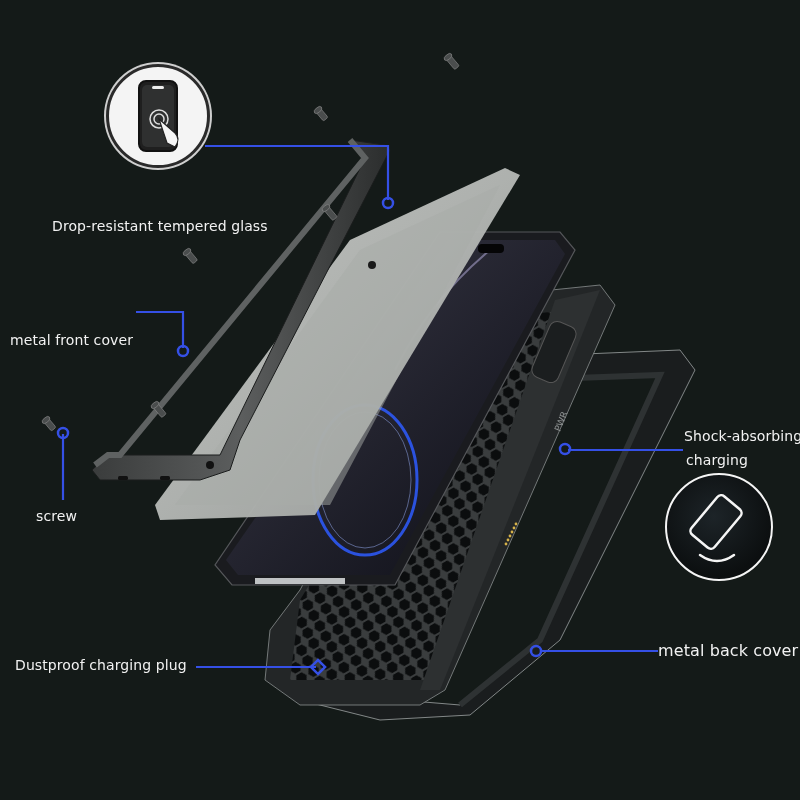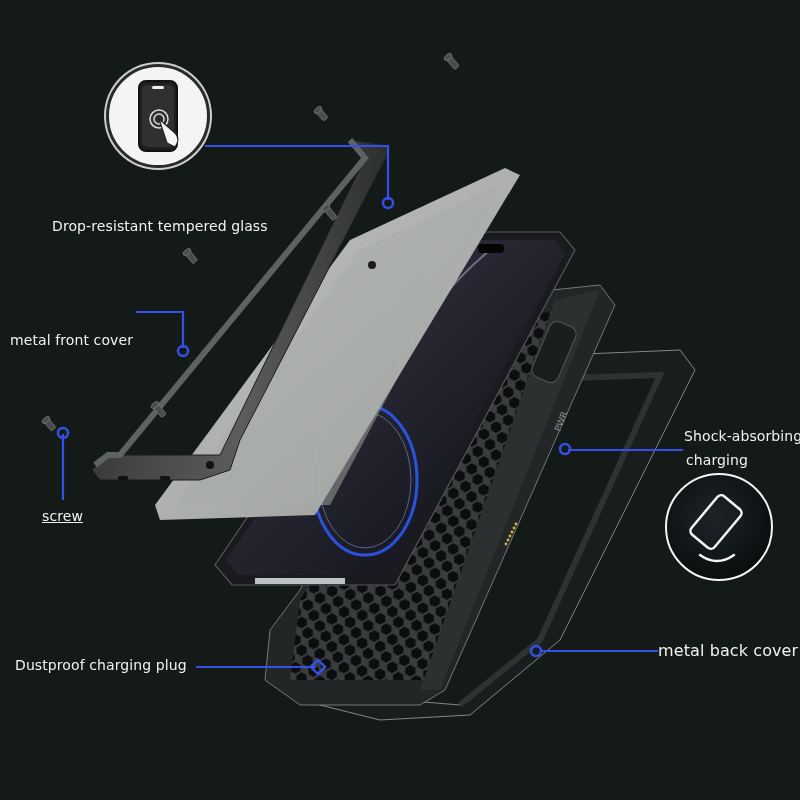--- a/index.html
+++ b/index.html
@@ -162,19 +162,19 @@
 
   <div class="icon-badge badge-shock">
     <svg width="103" height="103" viewBox="0 0 103 103">
       <rect x="34" y="22" width="30" height="50" rx="5" fill="none" stroke="#f5f5f5" stroke-width="2.5" transform="rotate(40 49 47)"></rect>
       <path d="M33 80 Q50 92 67 80" fill="none" stroke="#f5f5f5" stroke-width="2.5" stroke-linecap="round"></path>
     </svg>
   </div>
 
   <div class="label" style="left:52px; top:174px;margin-top:44px;">Drop-resistant tempered glass</div>
   <div class="label" style="left:10px; top:302px;margin-top:30px;">metal front cover</div>
-  <div class="label" style="left:42px; top:508px;text-decoration:underline;">screw</div>
+  <div class="label" style="left:36px; top:508px;">screw</div>
   <div class="label" style="left:684px; top:428px;">Shock-absorbing</div>
   <div class="label" style="left:686px; top:452px;">charging</div>
   <div class="label big" style="left:658px; top:641px;">metal back cover</div>
   <div class="label" style="left:15px; top:657px;">Dustproof charging plug</div>
 
 </div>
 
 </body></html>

